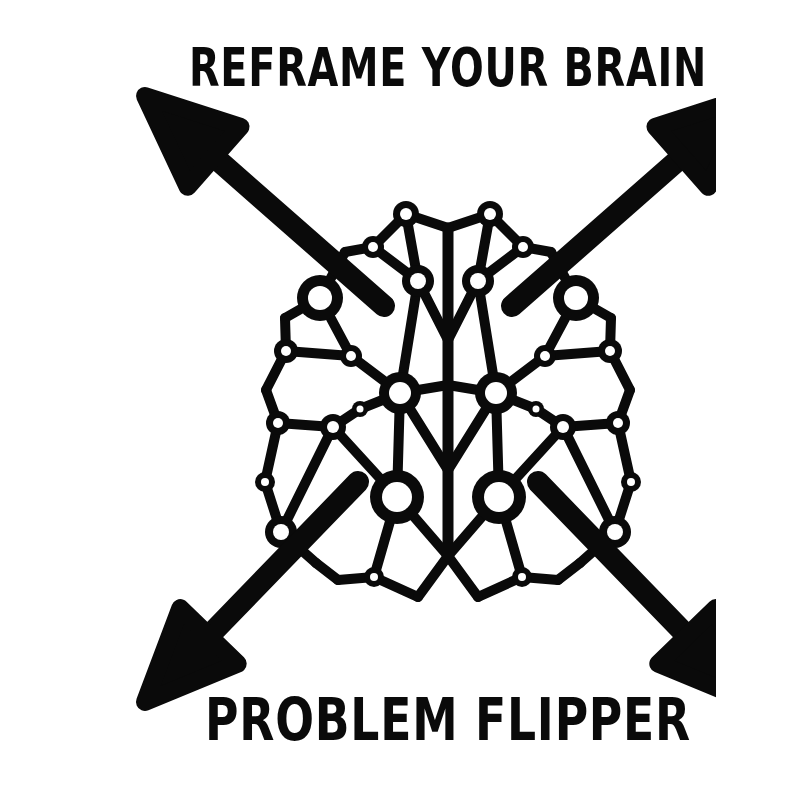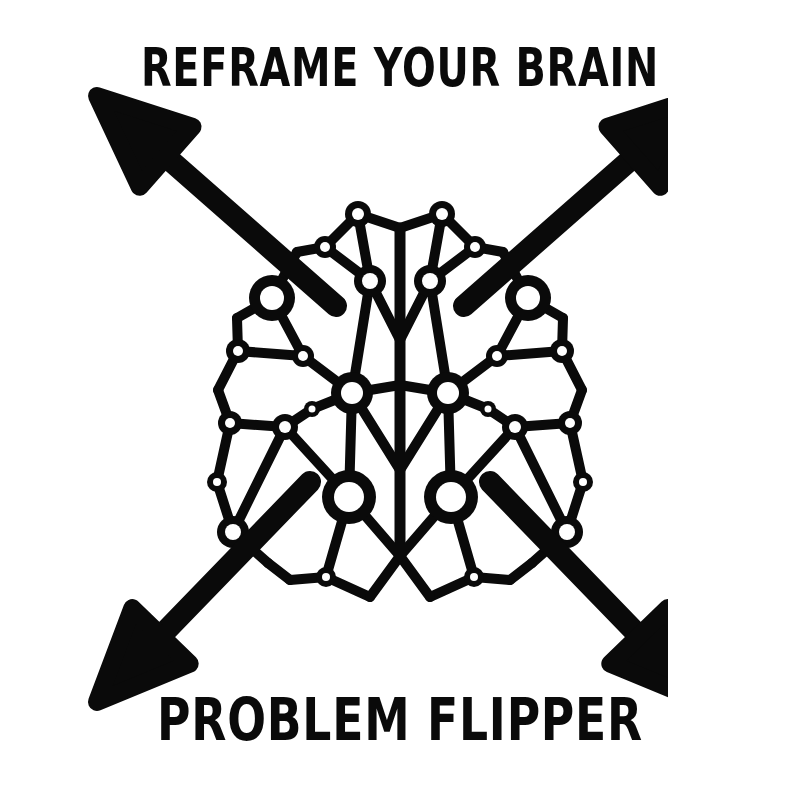--- a/index.html
+++ b/index.html
@@ -1,17 +1,17 @@
 <!DOCTYPE html>
 <html><head>
 <meta charset="utf-8">
 <style>
   html,body{margin:0;padding:0;background:#ffffff;}
   .canvas{
-    width:668px;height:800px;position:relative;background:#ffffff;overflow:hidden;
+    width:668px;height:800px;position:relative;background:#ffffff;overflow:hidden;padding-left:48px;
   }
   svg{display:block;}
   .logo-title{
     font-family:"DejaVu Sans","Liberation Sans",sans-serif;
     font-weight:bold;
     letter-spacing:1px;
   }
 </style>
 </head>
 <body>

